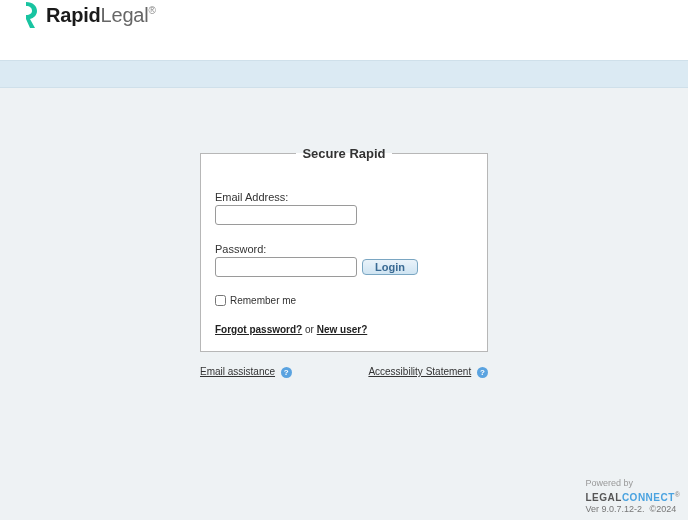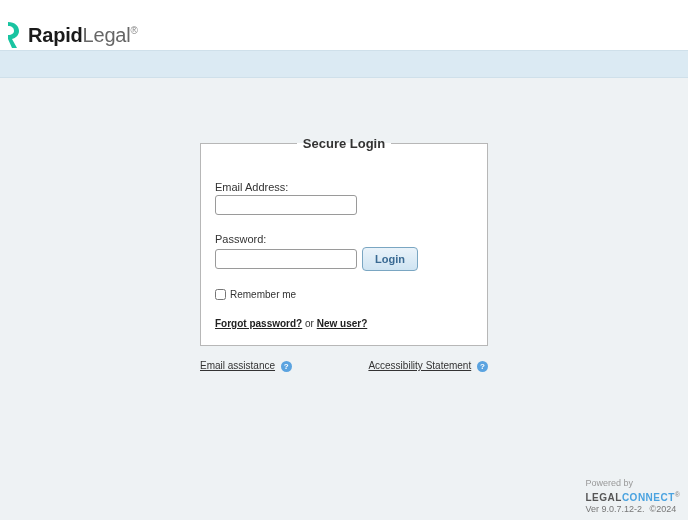--- a/index.html
+++ b/index.html
@@ -6,23 +6,24 @@
     body {
       font-family: Arial, Helvetica, sans-serif;
       background: #eef2f4;
       width: 688px;
       height: 520px;
       position: relative;
       overflow: hidden;
     }
     .logo-bar {
       background: #ffffff;
-      height: 50px;
-      display: flex;
-      align-items: flex-end;
+      height: 60px;
+      display: flex;
+      align-items: flex-start;
+      padding-left: 18px;
     }
     .logo-wrap {
       display: flex;
       align-items: center;
       gap: 6px;
     }
     .logo-text {
       font-size: 20px;
       color: #1a1a1a;
       letter-spacing: -0.2px;
@@ -74,21 +75,21 @@
       font-size: 12px;
       padding: 1px 4px;
       background: #fff;
     }
     .row-login {
       display: flex;
       align-items: center;
       gap: 5px;
     }
     .login-btn {
-      height: 24px;
+      height: 16px;
       width: 56px;
       border: 1px solid #7aa6c2;
       border-radius: 4px;
       background: linear-gradient(#eaf3fa, #cfe4f2);
       color: #3a6a93;
       font-size: 11px;
       font-weight: 700;
       cursor: pointer;
     }
     .remember-row {
@@ -163,21 +164,21 @@
       <span class="bold">Rapid</span><span class="light">Legal</span><span class="reg">®</span>
     </span>
   </div>
 </div>
 
 <div class="blue-strip"></div>
 
 <div class="content">
   <div class="login-wrap">
     <fieldset class="login-box">
-      <legend><span>Secure Login</span></legend>
+      <legend><span>Secure Rapid</span></legend>
 
       <label class="field-label">Email Address:</label>
       <input type="text" class="text-input" style="">
 
       <label class="field-label">Password:</label>
       <div class="row-login">
         <input type="password" class="text-input" style="">
         <button class="login-btn">Login</button>
       </div>
 

